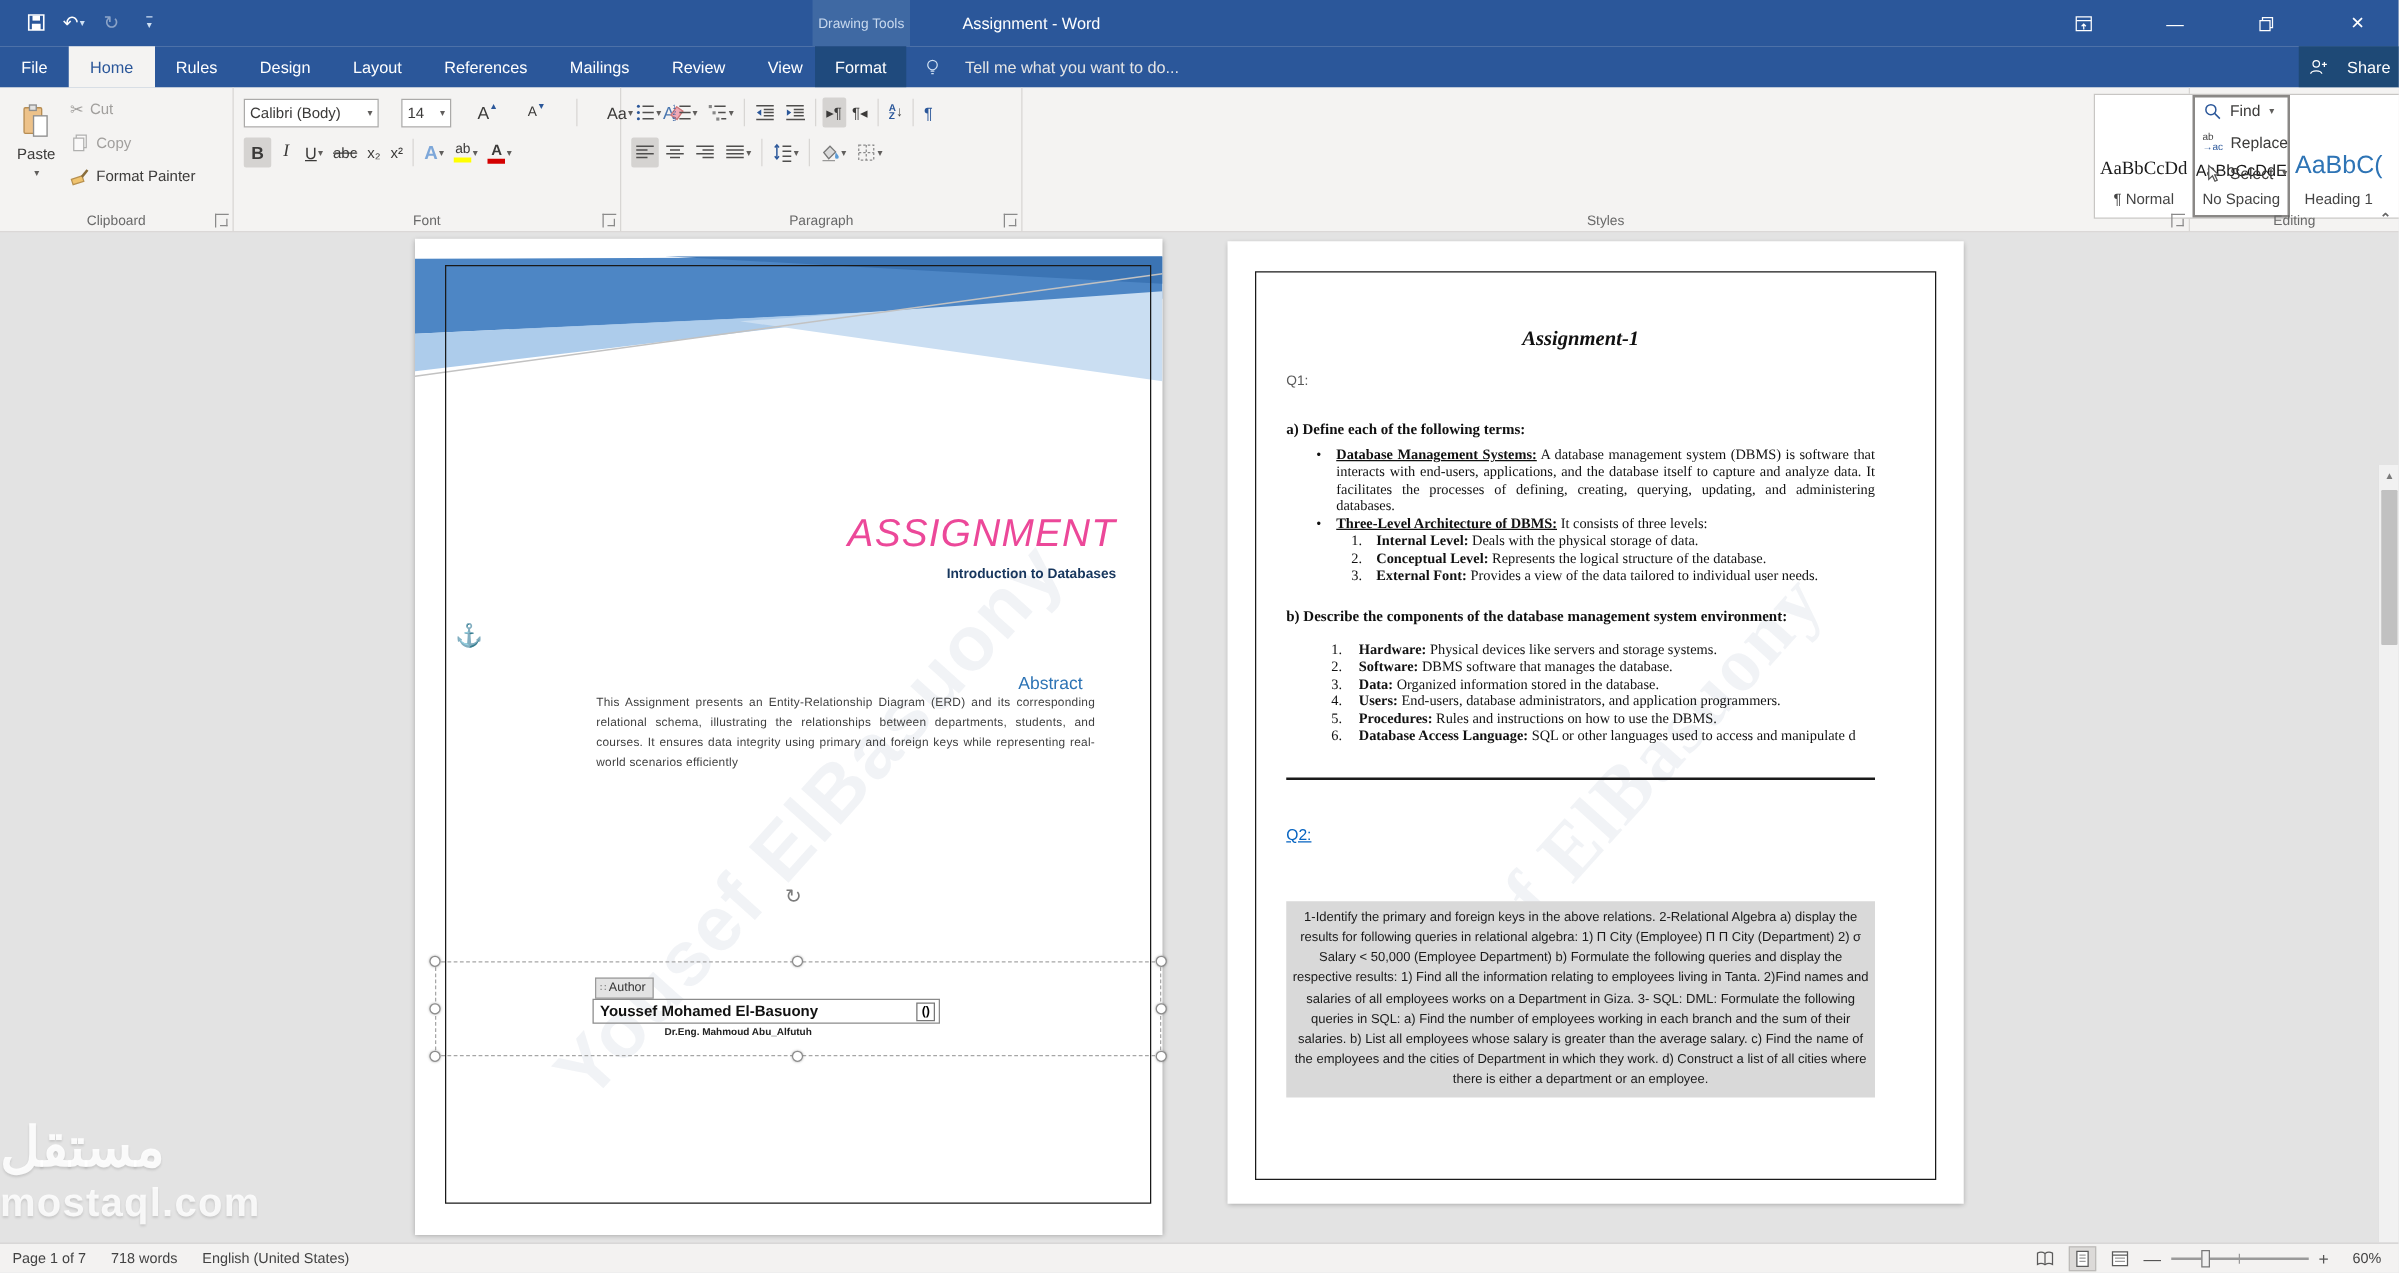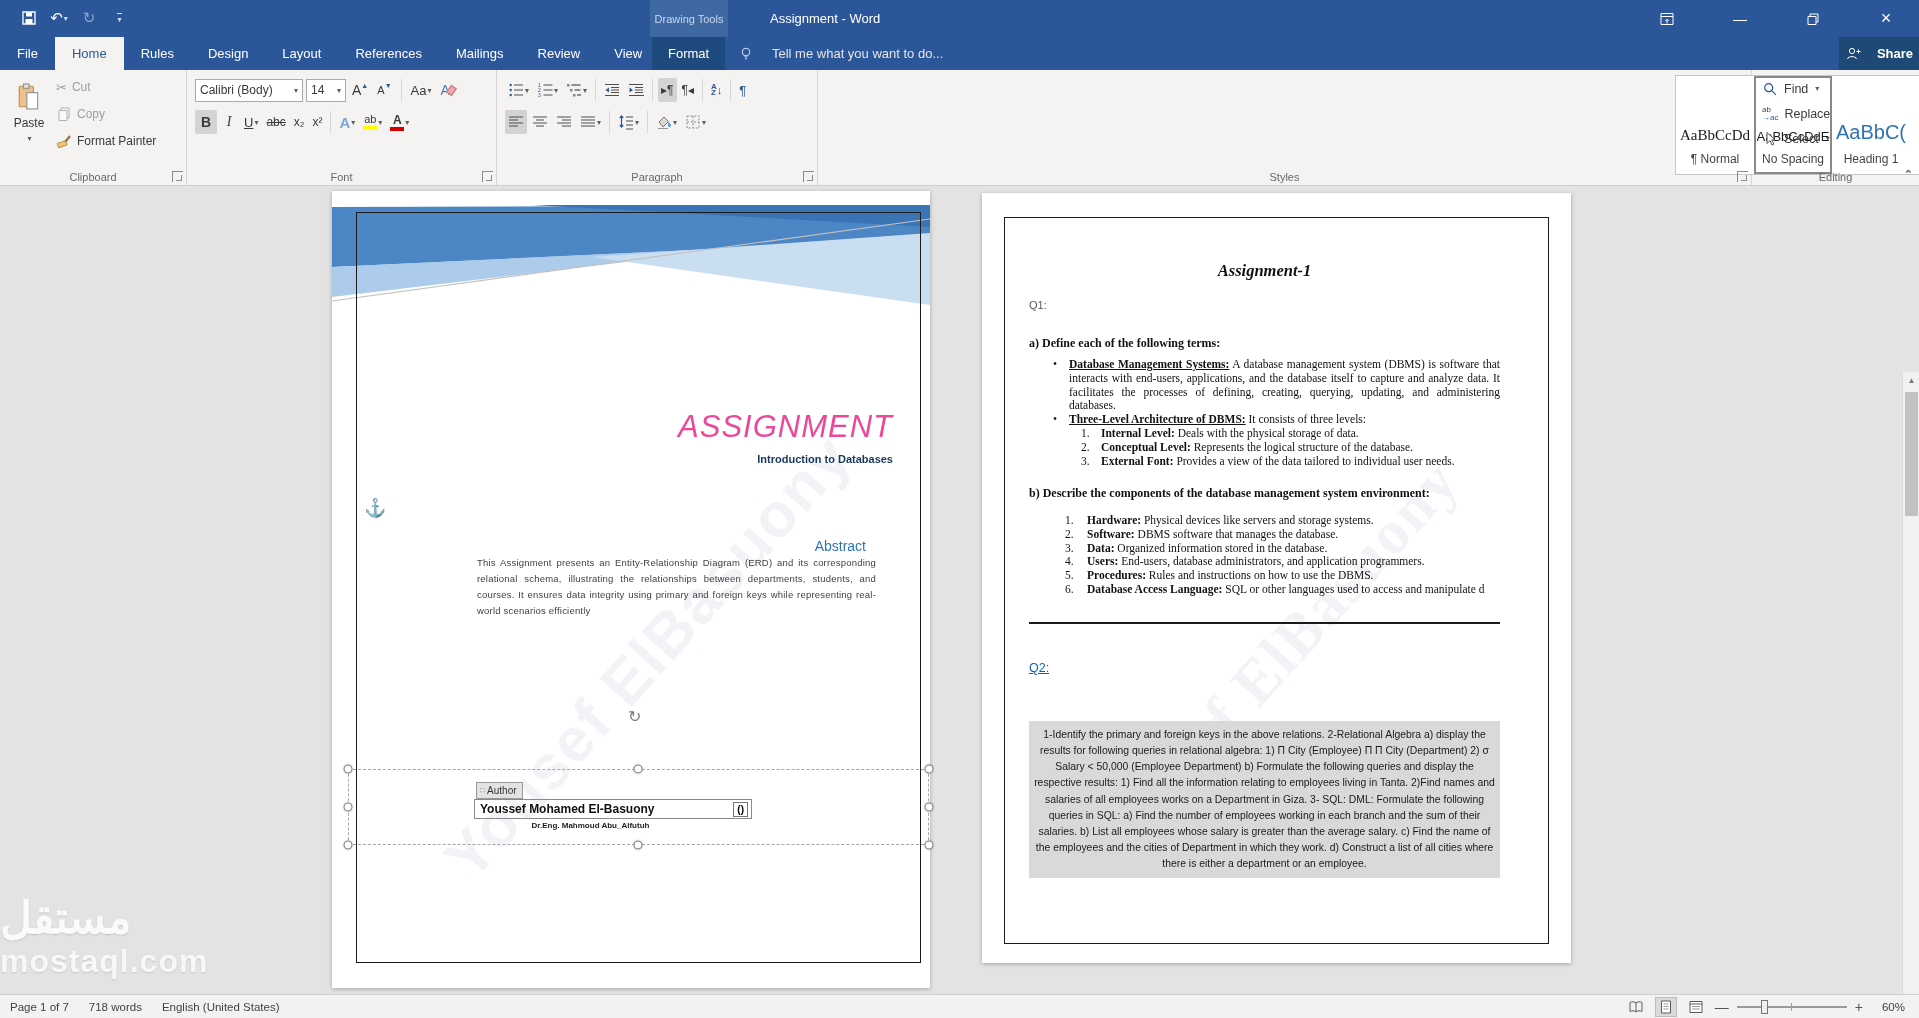--- a/index.html
+++ b/index.html
@@ -17,21 +17,21 @@
   #wintitle{position:absolute;left:770px;top:0;height:37px;display:flex;align-items:center;font-size:13px;color:#fff;}
   .winbtn{position:absolute;top:0;width:46px;height:37px;display:flex;align-items:center;justify-content:center;font-size:14px;color:#fff;}
 
   
   #tabrow{position:absolute;left:0;top:37px;width:1919px;height:33px;background:#2b579a;display:flex;align-items:stretch;}
   .tab{color:#fff;font-size:13px;display:flex;align-items:center;padding:0 17px;cursor:default;}
   .tab.active{background:#f4f3f2;color:#2b579a;}
   .tab.ctx{background:#1f4a7d;position:absolute;left:652px;top:0;height:33px;padding:0 16px;}
   #tellme{position:absolute;left:738px;top:0;height:33px;display:flex;align-items:center;gap:18px;color:#e5e5e5;font-size:13px;}
   #sharebtn{position:absolute;right:0;top:0;width:80px;height:33px;background:#1e4976;color:#fff;font-size:13px;
-            display:flex;align-items:center;justify-content:center;gap:16px;font-weight:bold;}
+            display:flex;align-items:center;justify-content:center;gap:16px;}
 
   
   #ribbon{position:absolute;left:0;top:70px;width:1919px;height:116px;background:#f4f3f2;border-bottom:1px solid #d2d0ce;color:#3b3a39;}
   .group{position:absolute;top:0;height:115px;border-right:1px solid #d8d6d4;}
   .glabel{position:absolute;bottom:2px;left:0;right:0;text-align:center;font-size:11px;color:#696969;}
   .launcher{position:absolute;bottom:3px;right:3px;width:11px;height:11px;border-left:1px solid #8a8a8a;border-top:1px solid #8a8a8a;}
   .launcher::after{content:"";position:absolute;right:1px;bottom:1px;width:5px;height:5px;border-right:1.5px solid #8a8a8a;border-bottom:1.5px solid #8a8a8a;}
   .rrow{display:flex;align-items:center;}
   .rbtn{display:flex;align-items:center;justify-content:center;height:24px;padding:0 3px;border-radius:2px;color:#3b3a39;}
   .rbtn.sel{background:#d5d3d1;}
@@ -243,21 +243,21 @@
               <path d="M9.5 8.5l4.5-5.5" stroke="#8a6d3b" stroke-width="2" fill="none"></path>
             </svg>
           <span>Format Painter</span>
         </div>
       </div>
       <div class="glabel">Clipboard</div>
       <div class="launcher"></div>
     </div>
 
     <div class="group" style="left:187px;width:310px">
-      <div class="rrow" style="position:absolute;left:8px;top:8px;gap:3px">
+      <div class="rrow" style="position:absolute;left:8px;top:8px;gap:18px">
         <div class="combo" style="width:108px;justify-content:space-between">
           <span>Calibri (Body)</span>
             <span class="caret">▾</span>
         </div>
         <div class="combo" style="width:40px;justify-content:space-between">
           <span>14</span>
             <span class="caret">▾</span>
         </div>
         <div class="rbtn">
             <span class="glyph" style="font-size:14px">A</span>

